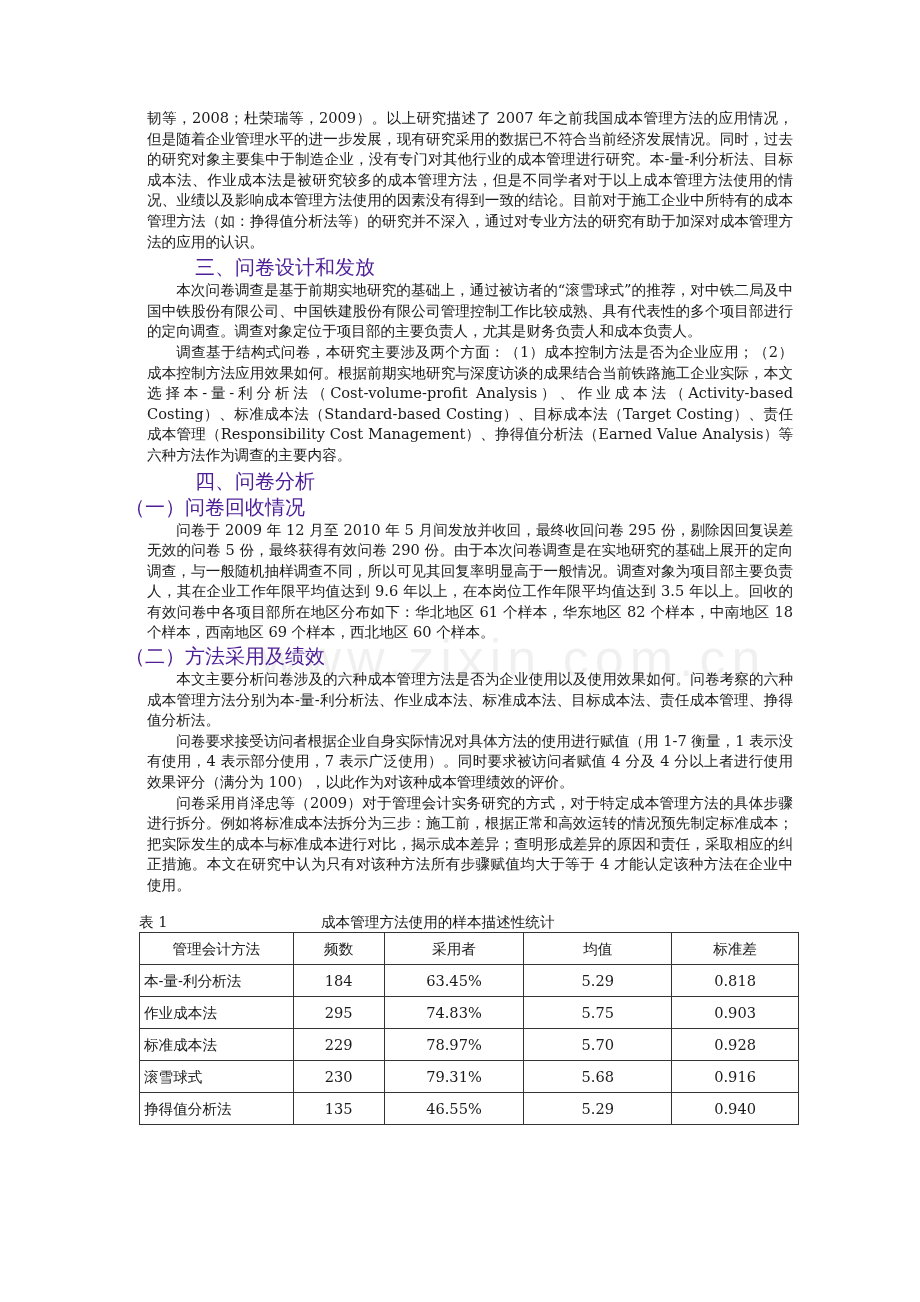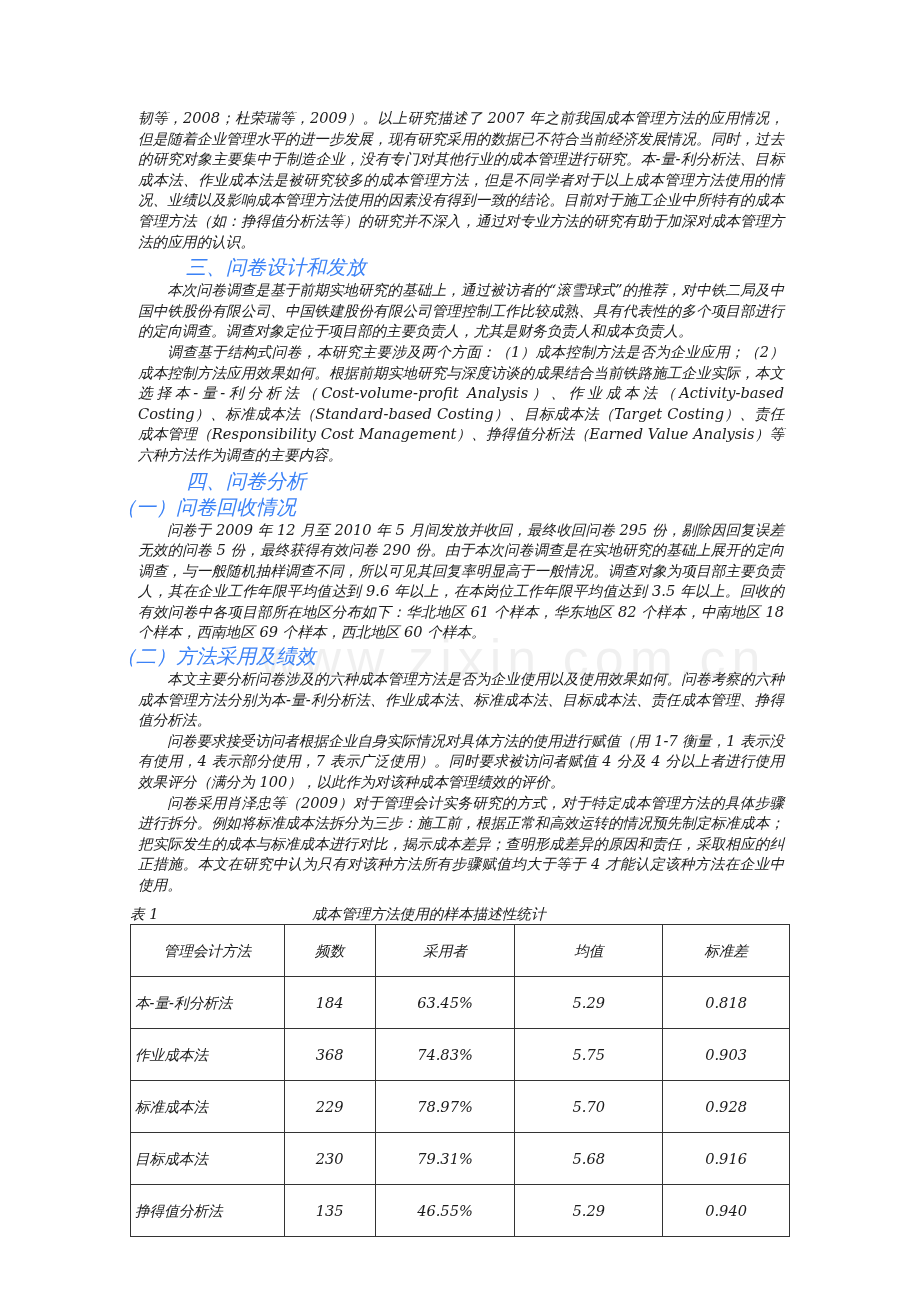--- a/index.html
+++ b/index.html
@@ -1,28 +1,28 @@
 <!DOCTYPE html>
 <html><head>
   <meta charset="utf-8">
   <style>
     html, body { margin: 0; padding: 0; background: #ffffff; }
     body { width: 920px; height: 1302px; position: relative; overflow: hidden;
            font-family: "DejaVu Serif", "Liberation Serif", serif; color: #1a1a1a; }
-    .page { position: absolute; left: 138px; top: 108px; width: 646px; font-style: italic; }
+    .page { position: absolute; left: 147px; top: 108px; width: 646px; }
     p { margin: 0; font-size: 14.6px; line-height: 20.6px; text-align: justify; text-justify: inter-character; }
     p.indent { text-indent: 2em; }
     h2 { margin: 0; font-family: "DejaVu Sans", "Liberation Sans", sans-serif; font-weight: normal;
-         font-size: 20px; line-height: 26px; color: #3b82f6; }
+         font-size: 20px; line-height: 26px; color: #4c1d95; }
     h2.sec { padding-left: 48px; margin-top: 2px; }
     h2.sub { margin-left: -22px; }
-    .caption { display: flex; font-size: 14.6px; line-height: 20px; margin-top: 8px; }
+    .caption { display: flex; font-size: 14.6px; line-height: 20px; margin-top: 16px; }
     .caption .num { width: 182px; margin-left: -8px; }
     table { border-collapse: collapse; margin-left: -8px; width: 660px; font-size: 14.6px; }
-    td, th { border: 1px solid #333; height: 19px; padding: 16px 4px; font-weight: normal; line-height: 19px; }
+    td, th { border: 1px solid #333; height: 19px; padding: 6px 4px; font-weight: normal; line-height: 19px; }
     th { text-align: center; }
     td.c { text-align: center; }
     td.l { text-align: left; }
     .spacer { height: 22px; }
     .watermark { position: absolute; left: 260px; top: 628px; font-family: Liberation Sans, sans-serif;
                  font-size: 52px; color: rgba(0,0,0,0.06); letter-spacing: 6px; pointer-events: none; }
   </style>
 </head>
 <body>
 
@@ -67,34 +67,34 @@
     </tr>
     <tr>
       <td class="l">本-量-利分析法</td>
       <td class="c">184</td>
       <td class="c">63.45%</td>
       <td class="c">5.29</td>
       <td class="c">0.818</td>
     </tr>
     <tr>
       <td class="l">作业成本法</td>
-      <td class="c">368</td>
+      <td class="c">295</td>
       <td class="c">74.83%</td>
       <td class="c">5.75</td>
       <td class="c">0.903</td>
     </tr>
     <tr>
       <td class="l">标准成本法</td>
       <td class="c">229</td>
       <td class="c">78.97%</td>
       <td class="c">5.70</td>
       <td class="c">0.928</td>
     </tr>
     <tr>
-      <td class="l">目标成本法</td>
+      <td class="l">滚雪球式</td>
       <td class="c">230</td>
       <td class="c">79.31%</td>
       <td class="c">5.68</td>
       <td class="c">0.916</td>
     </tr>
     <tr>
       <td class="l">挣得值分析法</td>
       <td class="c">135</td>
       <td class="c">46.55%</td>
       <td class="c">5.29</td>

